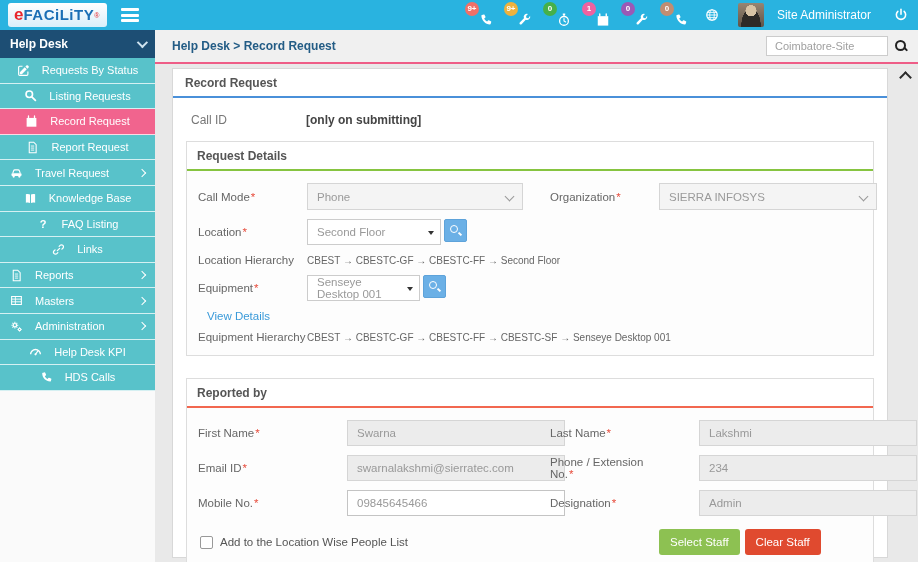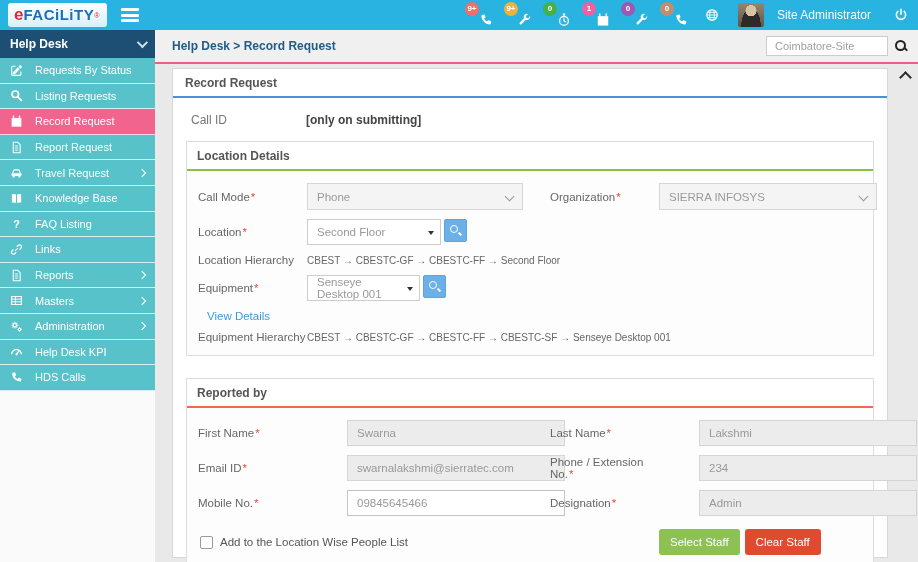--- a/index.html
+++ b/index.html
@@ -25,21 +25,21 @@
                         linear-gradient(#978572,#5f5347); }
   .admin-name { font-size:12px; color:#fff; margin:0 6px 0 2px; white-space:nowrap; }
   .power-wrap { width:16px; height:16px; margin-left:6px; cursor:pointer; }
   .ic { display:block; width:14px; height:14px; }
   .ic svg { display:block; width:100%; height:100%; }
 
   
   .sidebar { position:absolute; left:0; top:30px; width:155px; bottom:0; background:#fafafa; z-index:20; }
   .side-head { height:28px; background:#1d4e74; color:#fff; font-weight:bold; font-size:12px; display:flex; align-items:center; padding:8px 10px; cursor:pointer; }
   .side-head .chev { margin-left:auto; width:8px; height:8px; border-right:2px solid #cfe3ef; border-bottom:2px solid #cfe3ef; transform:rotate(45deg) translateY(-2px); }
-  .side-item { height:25.6px; background:#58c2ca; color:#fff; display:flex; align-items:center; padding:0 10px; font-size:11px; border-bottom:1px solid rgba(255,255,255,.75); cursor:pointer; }
+  .side-item { height:25.6px; background:#58c2ca; color:#fff; display:flex; align-items:center; padding:0 10px; font-size:11px; border-bottom:1px solid rgba(255,255,255,.75); cursor:pointer;justify-content:center; }
   .side-item .ic { width:13px; height:13px; margin-right:12px; flex:none; }
   .side-item.active { background:#f1648e; }
   .side-item .sub { margin-left:auto; width:6px; height:6px; border-right:1.6px solid #fff; border-bottom:1.6px solid #fff; transform:rotate(-45deg); }
   .qmark { font-size:11px; font-weight:bold; width:13px; text-align:center; margin-right:12px; }
 
   
   .crumbbar { position:absolute; left:155px; right:0; top:30px; height:34px; background:#f0f0f0; border-bottom:2px solid #ee5d87; display:flex; align-items:center; z-index:10; }
   .crumb { color:#235c85; font-weight:bold; font-size:12px; margin-left:17px; }
   .site-search { margin-left:auto; display:flex; align-items:center; margin-right:10px; }
   .site-search input { width:122px; height:20px; border:1px solid #ccc; background:#fff; padding:0 8px; font-size:11px; color:#777; font-family:"Liberation Sans",sans-serif; outline:none; }
@@ -371,21 +371,21 @@
   <div class="panel">
     <div class="panel-head">Record Request</div>
     <div class="panel-body">
 
       <div class="callid-row">
         <span class="lbl">Call ID</span>
         <span class="val">[only on submitting]</span>
       </div>
 
       <div class="subpanel loc">
-        <div class="subpanel-head">Location Details</div>
+        <div class="subpanel-head">Request Details</div>
         <div class="subpanel-body">
 
           <div class="frow">
             <span class="flabel"><span>Call Mode</span><span class="req">*</span></span>
             <div class="sel wide">
                 <span>Phone</span>
               </div>
             <span></span>
             <span class="flabel"><span>Organization</span><span class="req">*</span></span>
             <div class="sel col5">

